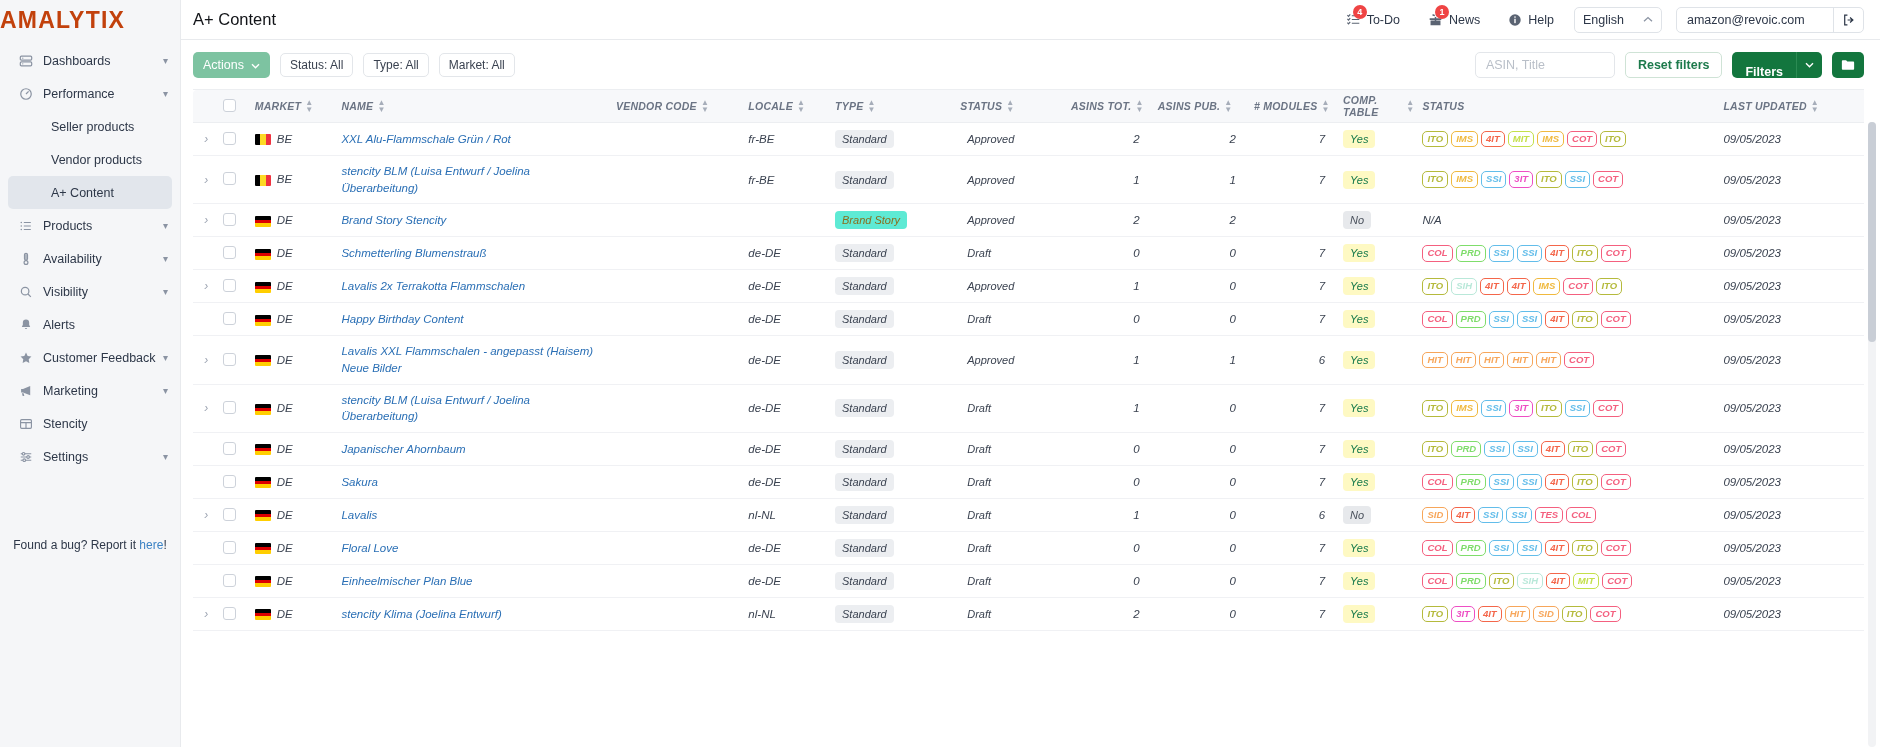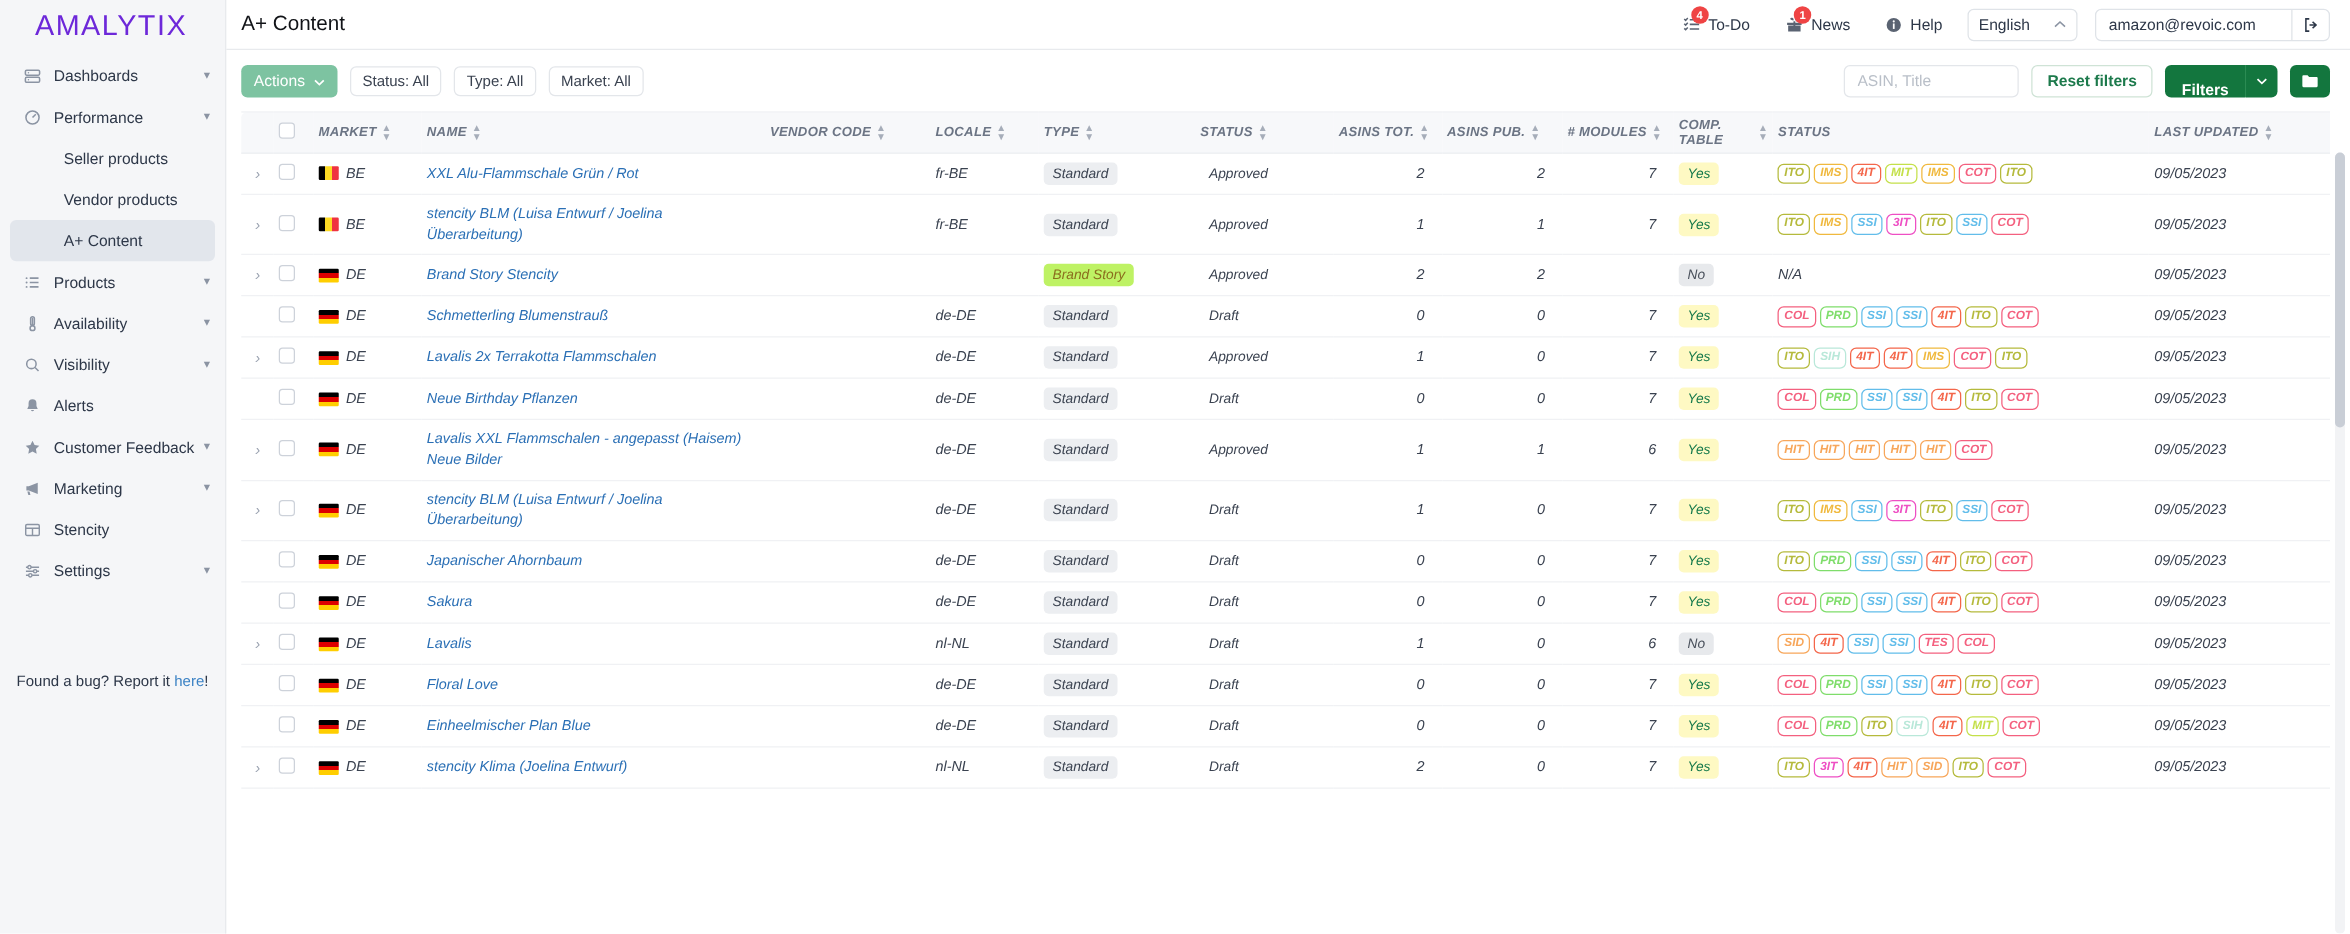--- a/index.html
+++ b/index.html
@@ -14,23 +14,22 @@
   
   .sidebar {
     width: 181px; height: 747px;
     background: #f5f6f8;
     border-right: 1px solid #e8eaed;
     flex: 0 0 181px;
     position: relative;
   }
   .logo {
     height: 40px; display: flex; align-items: center;
-    padding-left: 28px;
-    font-size: 23px; font-weight: normal; letter-spacing: 1.2px;
-    color: #6d28d9;
+    font-size: 23px; font-weight: bold; letter-spacing: 1.2px;
+    color: #c2410c;
   }
   .nav { padding-top: 4px; }
   .nav-item {
     display: flex; align-items: center;
     height: 33px; padding-left: 17px; padding-right: 12px;
     color: #2d3748; font-size: 12.5px;
     cursor: pointer;
   }
   .nav-item .ico {
     width: 17px; height: 14px; margin-right: 9px;
@@ -169,21 +168,21 @@
   .flag { width: 16px; height: 11px; display: inline-block; vertical-align: middle;
           margin-right: 6px; border-radius: 1px; }
   .flag-de { background: linear-gradient(to bottom,#000 0 33.3%,#dd0000 33.3% 66.6%,#ffce00 66.6% 100%); }
   .flag-be { background: linear-gradient(to right,#000 0 33.3%,#fdda24 33.3% 66.6%,#ef3340 66.6% 100%); }
   .name-link { color: #2a6fb5; cursor: pointer; line-height: 1.45; }
   .pill {
     display: inline-block; border-radius: 4px; padding: 3px 7px;
     font-size: 11px; white-space: nowrap;
   }
   .pill-type { background: #eceef1; color: #3a4250; }
-  .pill-brandstory { background: #bef264; color: #8a6d1d; }
+  .pill-brandstory { background: #5eead4; color: #8a6d1d; }
   .pill-status { background: transparent; color: #3a4250; }
   .pill-yes { background: #fef9c3; color: #14784a; }
   .pill-no { background: #e7e9ec; color: #4a515c; }
   .num { text-align: right; padding-right: 14px !important; }
   .mods { white-space: nowrap; }
   .mod {
     display: inline-block; border: 1px solid; border-radius: 5px;
     font-size: 9.5px; font-weight: bold; padding: 2px 4px; margin-right: 3px;
     line-height: 1.1;
   }
@@ -614,21 +613,21 @@
               <td class="num">0</td>
               <td class="num">7</td>
               <td><span class="pill pill-yes">Yes</span></td>
               <td class="mods"><span class="mod" style="color:#b5ba3c;border-color:#b5ba3c">ITO</span><span class="mod" style="color:#b9e8d9;border-color:#b9e8d9">SIH</span><span class="mod" style="color:#f4664a;border-color:#f4664a">4IT</span><span class="mod" style="color:#f4664a;border-color:#f4664a">4IT</span><span class="mod" style="color:#f0b93e;border-color:#f0b93e">IMS</span><span class="mod" style="color:#f4607f;border-color:#f4607f">COT</span><span class="mod" style="color:#b5ba3c;border-color:#b5ba3c">ITO</span></td>
               <td><span class="last-upd">09/05/2023</span></td>
             </tr>
             <tr>
               <td class="c-exp"></td>
               <td class="c-chk"><span class="chkbox"></span></td>
               <td><span class="flag flag-de"></span><span>DE</span></td>
-              <td><span class="name-link">Neue Birthday Pflanzen</span></td>
+              <td><span class="name-link">Happy Birthday Content</span></td>
               <td></td>
               <td>de-DE</td>
               <td><span class="pill pill-type">Standard</span></td>
               <td><span class="pill pill-status">Draft</span></td>
               <td class="num">0</td>
               <td class="num">0</td>
               <td class="num">7</td>
               <td><span class="pill pill-yes">Yes</span></td>
               <td class="mods"><span class="mod" style="color:#f4607f;border-color:#f4607f">COL</span><span class="mod" style="color:#7fdd6b;border-color:#7fdd6b">PRD</span><span class="mod" style="color:#62bdea;border-color:#62bdea">SSI</span><span class="mod" style="color:#62bdea;border-color:#62bdea">SSI</span><span class="mod" style="color:#f4664a;border-color:#f4664a">4IT</span><span class="mod" style="color:#b5ba3c;border-color:#b5ba3c">ITO</span><span class="mod" style="color:#f4607f;border-color:#f4607f">COT</span></td>
               <td><span class="last-upd">09/05/2023</span></td>

